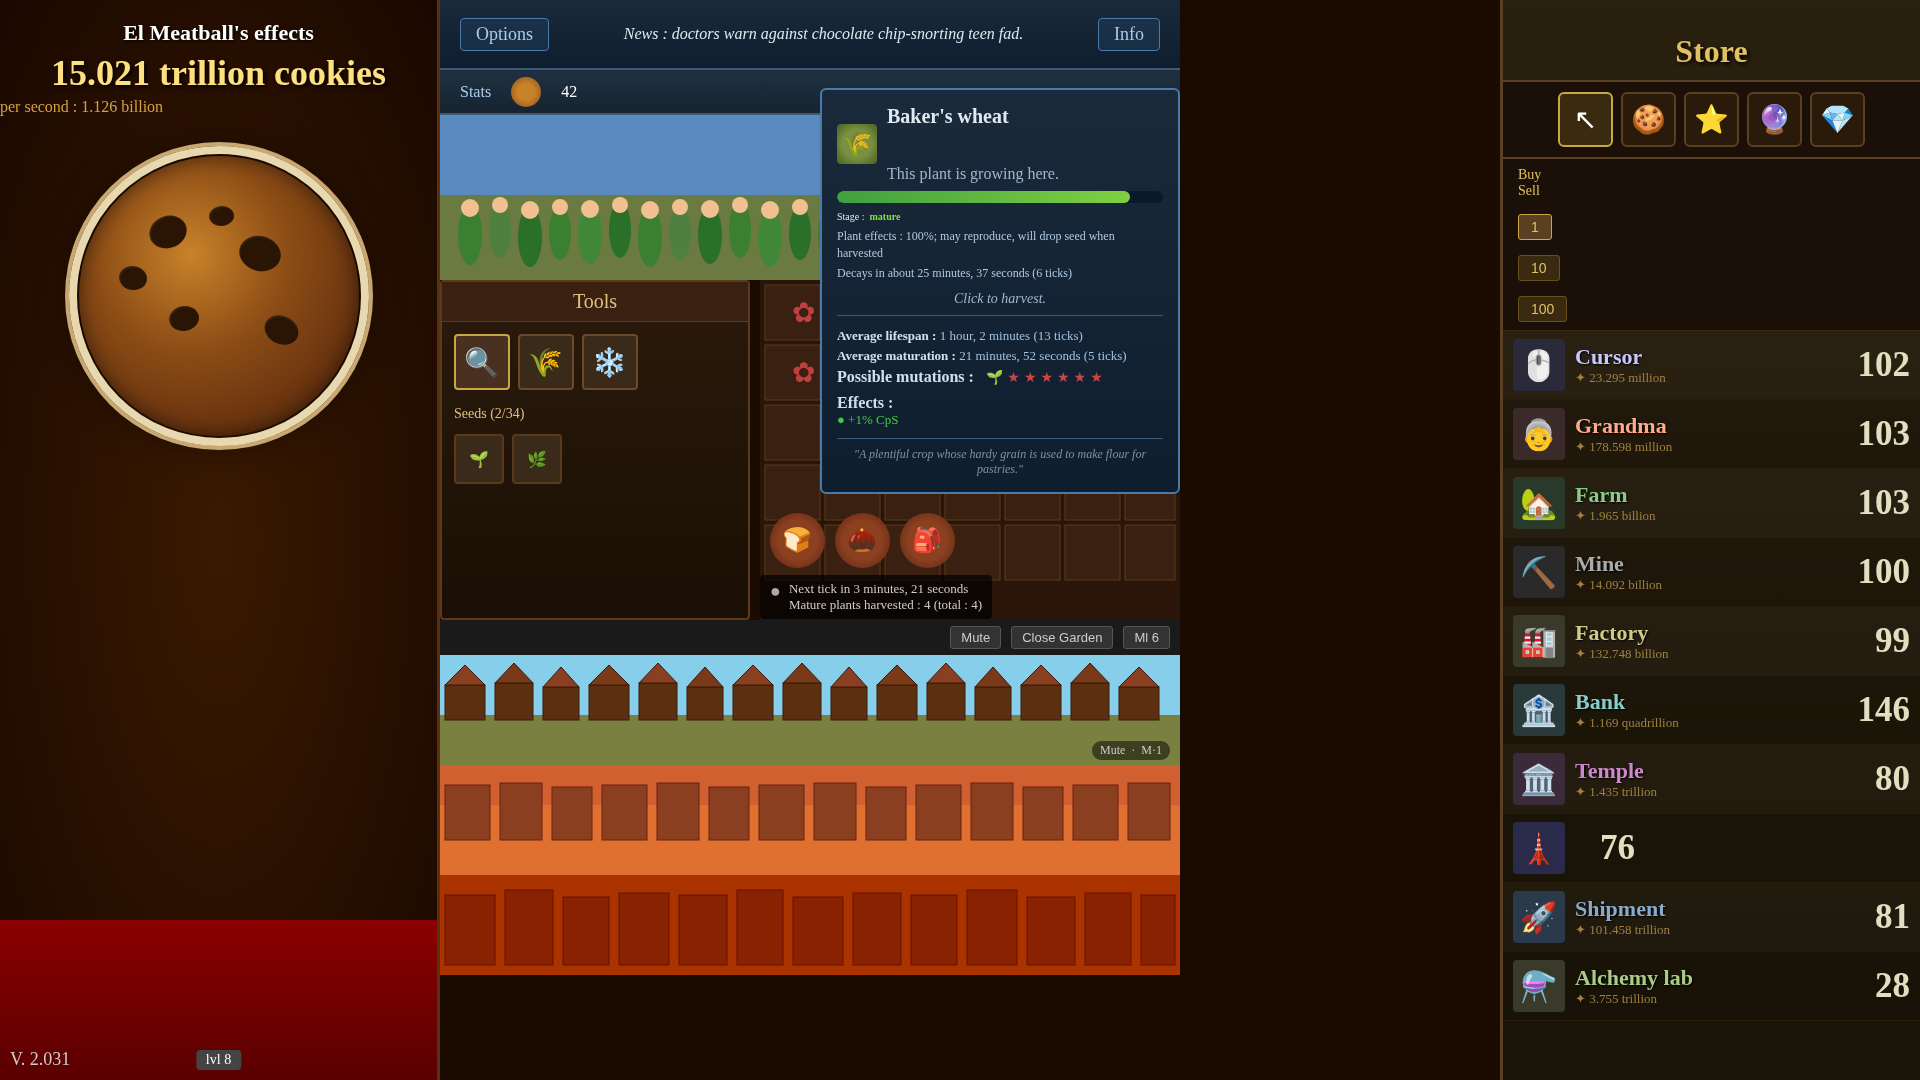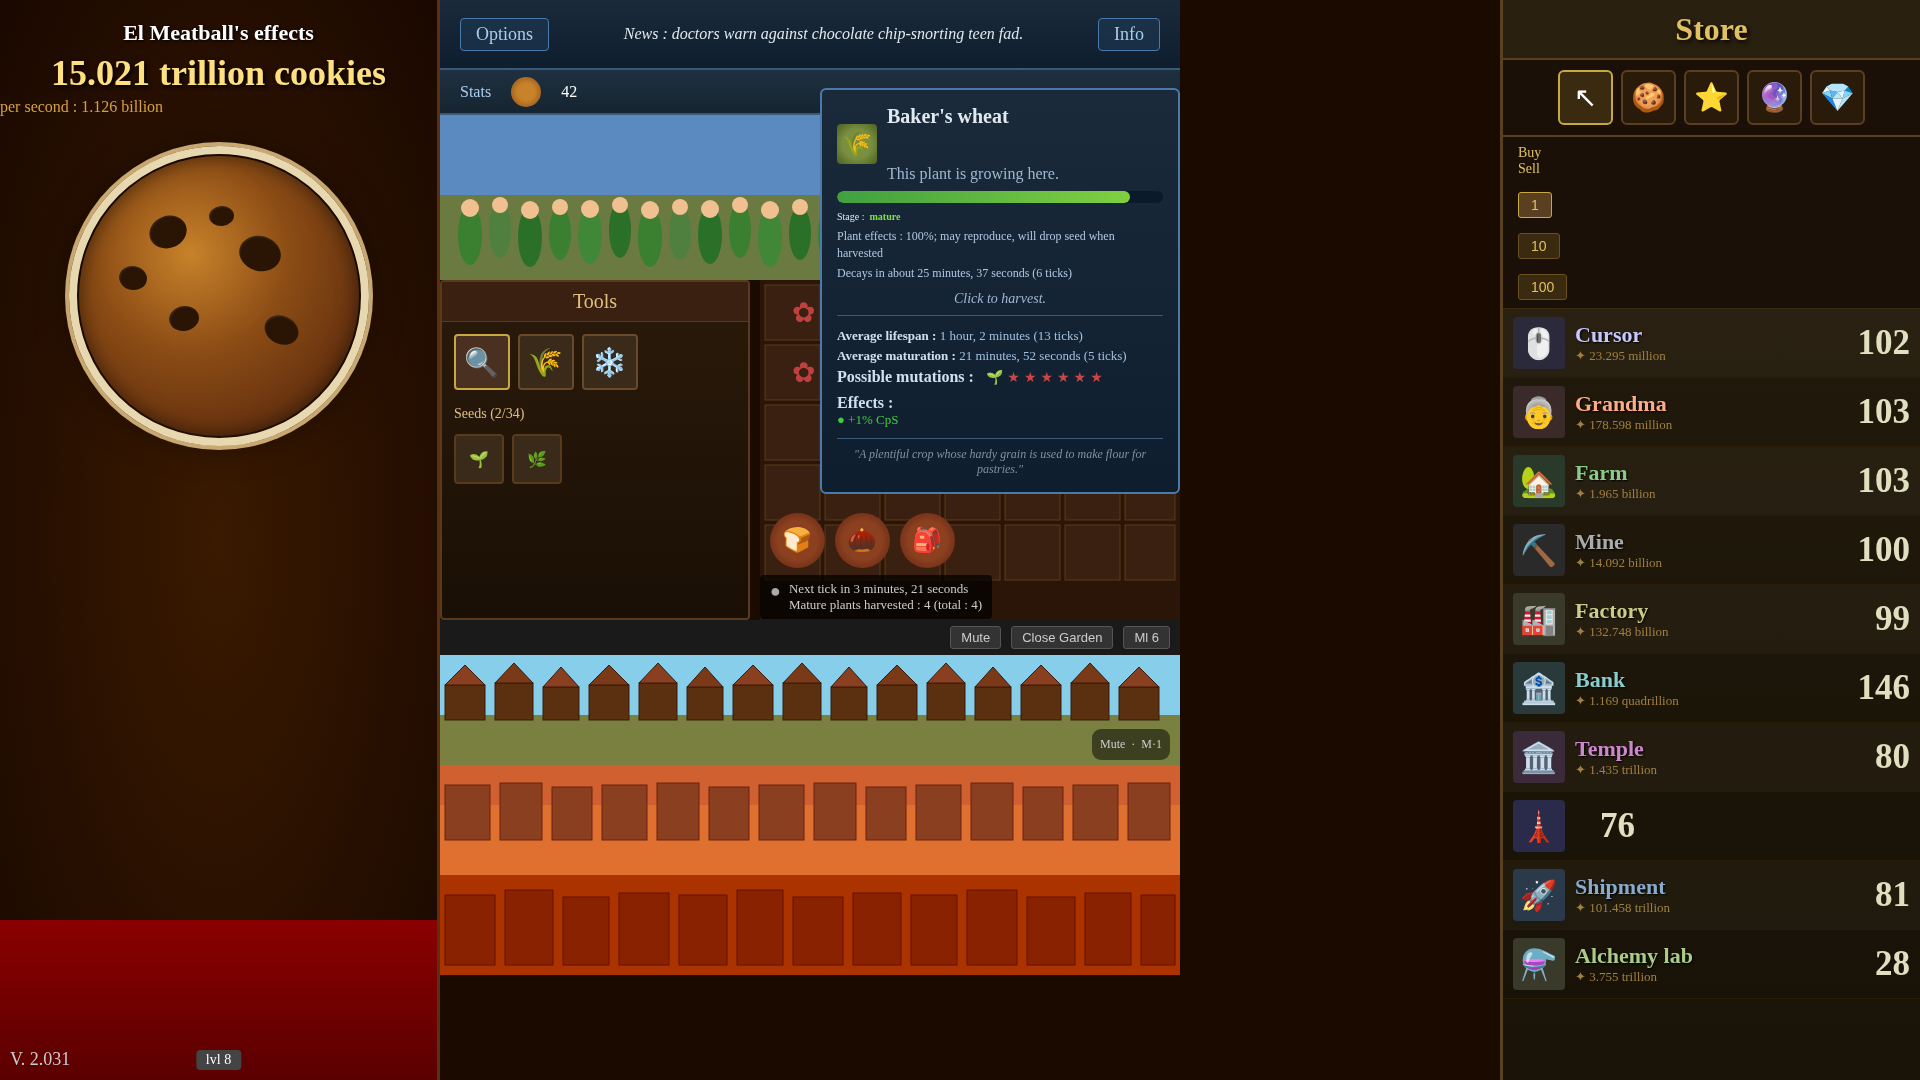--- a/index.html
+++ b/index.html
@@ -358,21 +358,21 @@
       overflow: hidden;
     }
 
     #scene-mute1 {
       position: absolute;
       right: 10px;
       bottom: 5px;
       color: #ccc;
       font-size: 12px;
       background: rgba(0,0,0,0.5);
-      padding: 8px 8px;
+      padding: 2px 8px;
       border-radius: 9px;
       cursor: pointer;
     }
 
     #scene-row3 {
       position: absolute;
       left: 440px;
       top: 875px;
       width: 740px;
       height: 100px;
@@ -515,21 +515,21 @@
       background: linear-gradient(to bottom, #2a2010 0%, #1a1408 100%);
       border-left: 3px solid #5a4020;
       overflow: hidden;
     }
 
     #store-title {
       text-align: center;
       color: #e0c060;
       font-size: 32px;
       font-weight: bold;
-      padding: 11px 0 10px;
+      padding: 33px 0 10px;
       text-shadow: 2px 2px 4px #000;
       border-bottom: 2px solid #5a4020;
     }
 
     
     #store-tabs {
       display: flex;
       justify-content: center;
       gap: 8px;
       padding: 10px;

